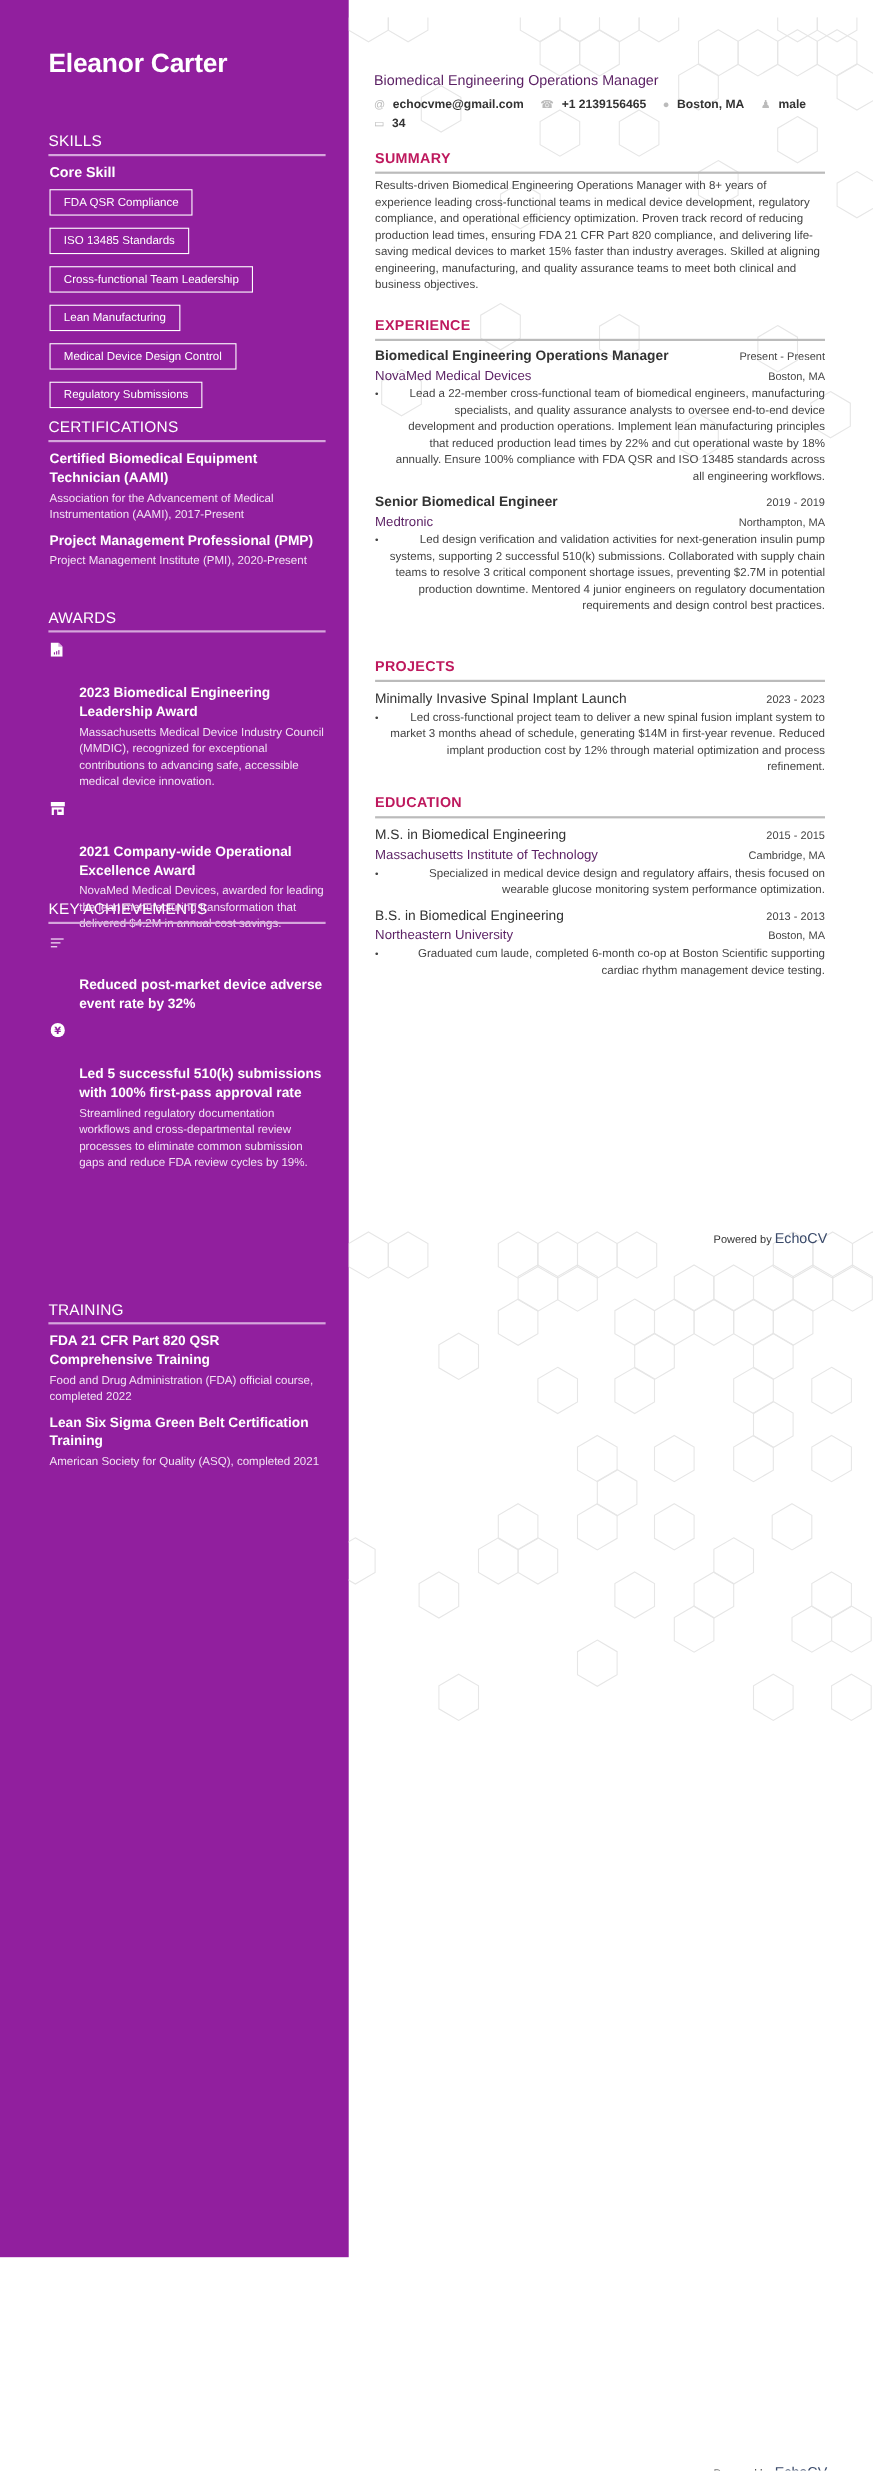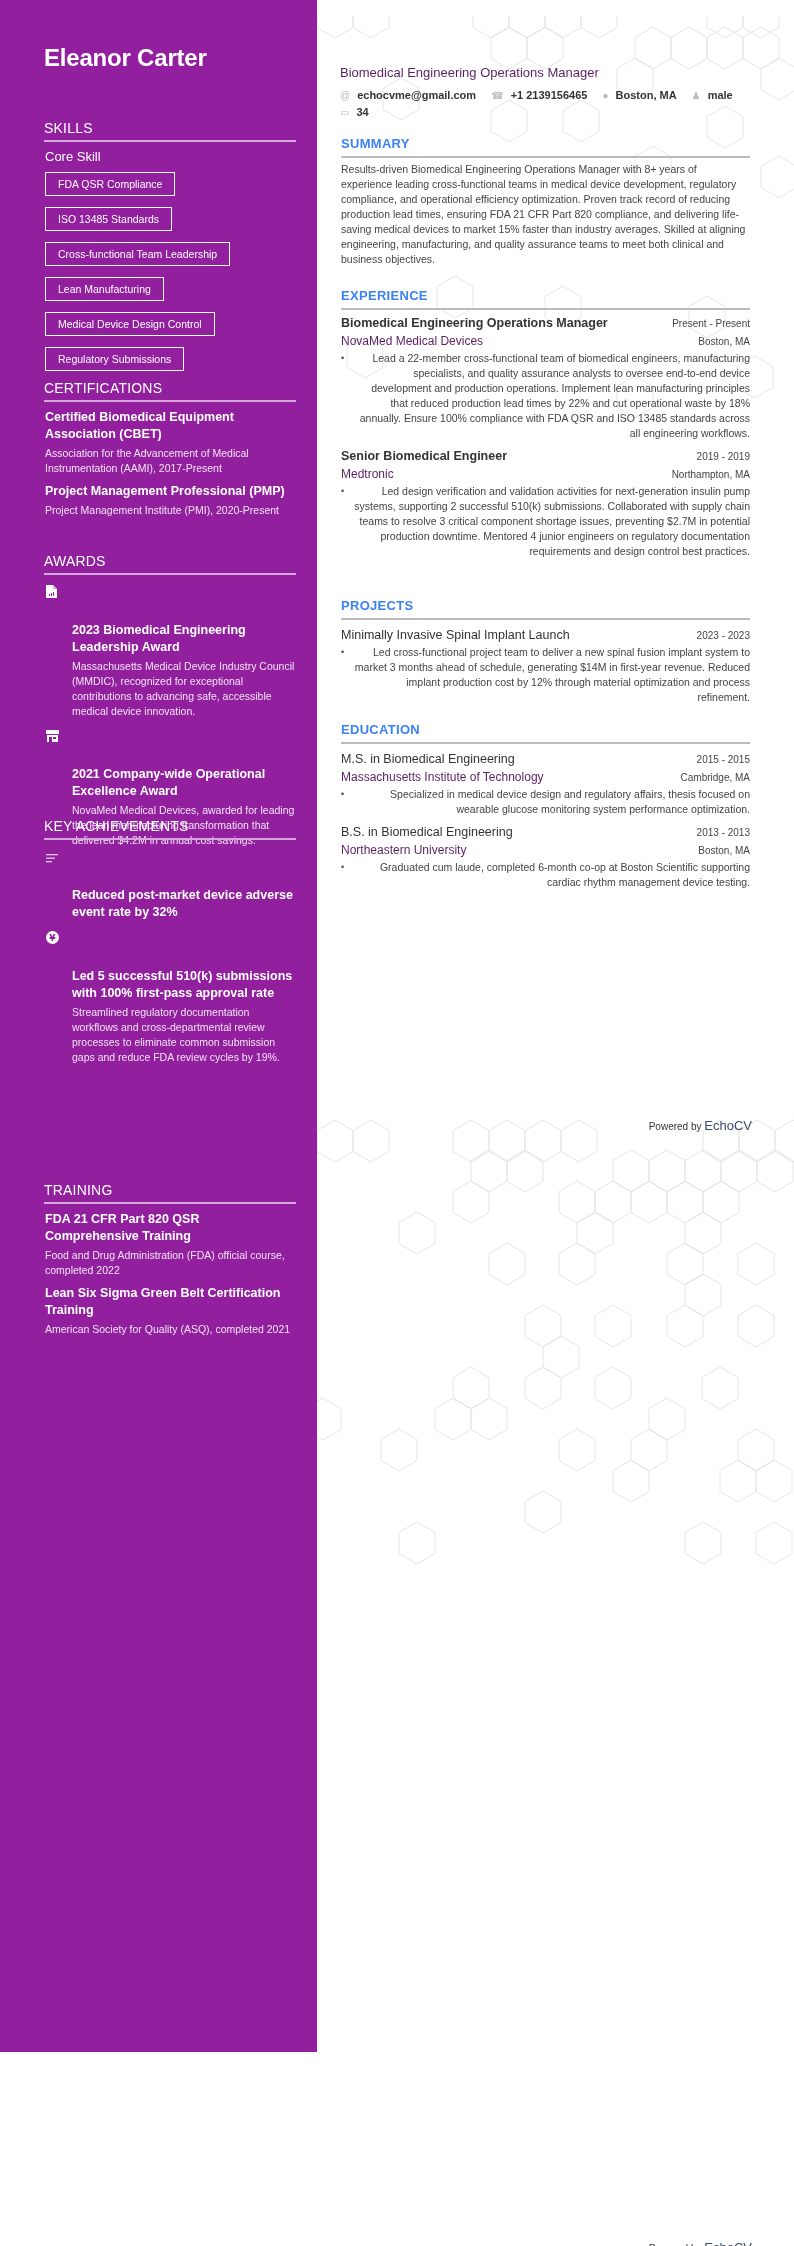--- a/index.html
+++ b/index.html
@@ -20,38 +20,38 @@
     .main {
       position: absolute; left: 317px; top: 16px;
       width: 477px; height: 2246px;
     }
     .hex-bg { position: absolute; left: 0; top: 0; width: 477px; height: 2246px; pointer-events: none; }
 
     
     .name { position: absolute; left: 44px; top: 44px; font-size: 24px; font-weight: bold; letter-spacing: -0.2px; }
     .s-section { position: absolute; left: 44px; width: 252px; }
     .s-heading { font-size: 14px; font-weight: normal; letter-spacing: 0.2px; padding-bottom: 4px; border-bottom: 2px solid #d6a6dc; margin-bottom: 7px; }
-    .s-sub { font-size: 13px; margin: 0 0 4px 1px; }
+    .s-sub { font-size: 13px; margin: 0 0 4px 1px; font-weight: bold; }
     .chip { display: inline-block; border: 1px solid #fff; font-size: 10.5px; padding: 5px 12px; margin: 4px 0 7px 1px; }
     .chip-row { display: block; }
     .c-title { font-size: 12.5px; line-height: 17px; font-weight: bold; margin-left: 1px; }
     .c-desc { font-size: 10.5px; line-height: 15px; margin: 3px 0 7px 1px; color: #f3e4f5; }
     .a-item { display: flex; margin-bottom: 7px; }
     .a-icon { width: 28px; flex: 0 0 28px; padding-top: 2px; padding-left: 2px; }
     .a-body { flex: 1; }
     .a-title { font-size: 12.5px; line-height: 17px; font-weight: bold; margin-top: 40px; }
     .a-desc { font-size: 10.5px; line-height: 15px; margin-top: 3px; color: #f3e4f5; }
 
     
     .job-title { position: absolute; left: 23px; top: 49px; font-size: 13px; color: #5a1f63; }
     .contacts { position: absolute; left: 23px; top: 71px; width: 430px; font-size: 11px; color: #333; font-weight: bold; line-height: 17px; }
     .contact { display: inline-flex; align-items: center; margin-right: 12px; }
     .contact .ic { color: #bbb; margin-right: 7px; font-size: 10px; font-weight: normal; }
     .m-section { position: absolute; left: 24px; width: 409px; }
-    .m-heading { font-size: 13px; color: #3b82f6; letter-spacing: 0.3px; padding-bottom: 5px; border-bottom: 2px solid #bbbbbb; margin-bottom: 4px; }
+    .m-heading { font-size: 13px; color: #be185d; letter-spacing: 0.3px; padding-bottom: 5px; border-bottom: 2px solid #bbbbbb; margin-bottom: 4px; }
     .para { font-size: 10.5px; line-height: 15px; color: #444; }
     .row { display: flex; justify-content: space-between; align-items: baseline; }
     .e-title { font-size: 12.5px; font-weight: bold; color: #333; line-height: 18px; }
     .e-title.light { font-weight: normal; }
     .e-date { font-size: 10px; color: #444; }
     .e-org { font-size: 12px; color: #5a1f63; line-height: 18px; }
     .e-loc { font-size: 10px; color: #444; }
     .bullets { list-style: none; margin: 1px 0 6px 0; }
     .bullets li { position: relative; padding-left: 11px; font-size: 10.5px; line-height: 15px; color: #444; text-align: right; }
     .bullets li::before { content: "•"; position: absolute; left: 0; top: 0; font-size: 9px; }
@@ -70,21 +70,21 @@
     <div class="chip-row"><span class="chip">FDA QSR Compliance</span></div>
     <div class="chip-row"><span class="chip">ISO 13485 Standards</span></div>
     <div class="chip-row"><span class="chip">Cross-functional Team Leadership</span></div>
     <div class="chip-row"><span class="chip">Lean Manufacturing</span></div>
     <div class="chip-row"><span class="chip">Medical Device Design Control</span></div>
     <div class="chip-row"><span class="chip">Regulatory Submissions</span></div>
   </section>
 
   <section class="s-section" style="top:380px">
     <h2 class="s-heading">CERTIFICATIONS</h2>
-    <div class="c-title">Certified Biomedical Equipment Association (CBET)</div>
+    <div class="c-title">Certified Biomedical Equipment Technician (AAMI)</div>
     <div class="c-desc">Association for the Advancement of Medical Instrumentation (AAMI), 2017-Present</div>
     <div class="c-title">Project Management Professional (PMP)</div>
     <div class="c-desc">Project Management Institute (PMI), 2020-Present</div>
   </section>
 
   <section class="s-section" style="top:553px">
     <h2 class="s-heading">AWARDS</h2>
     <div class="a-item">
       <div class="a-icon">
         <svg width="11" height="13" viewBox="0 0 11 13">

